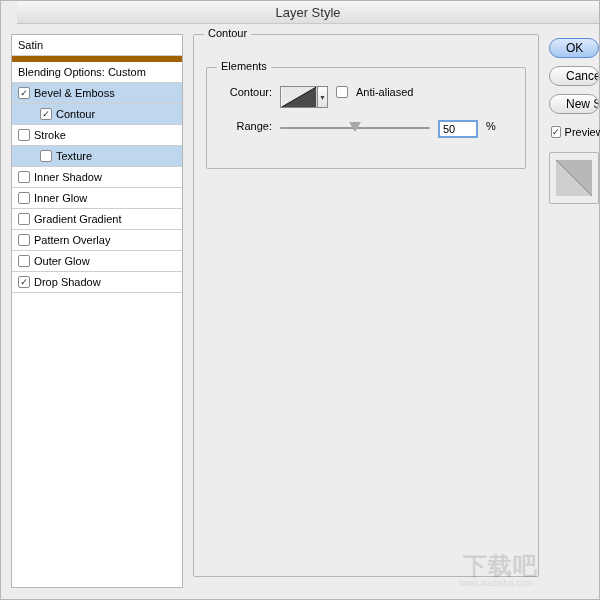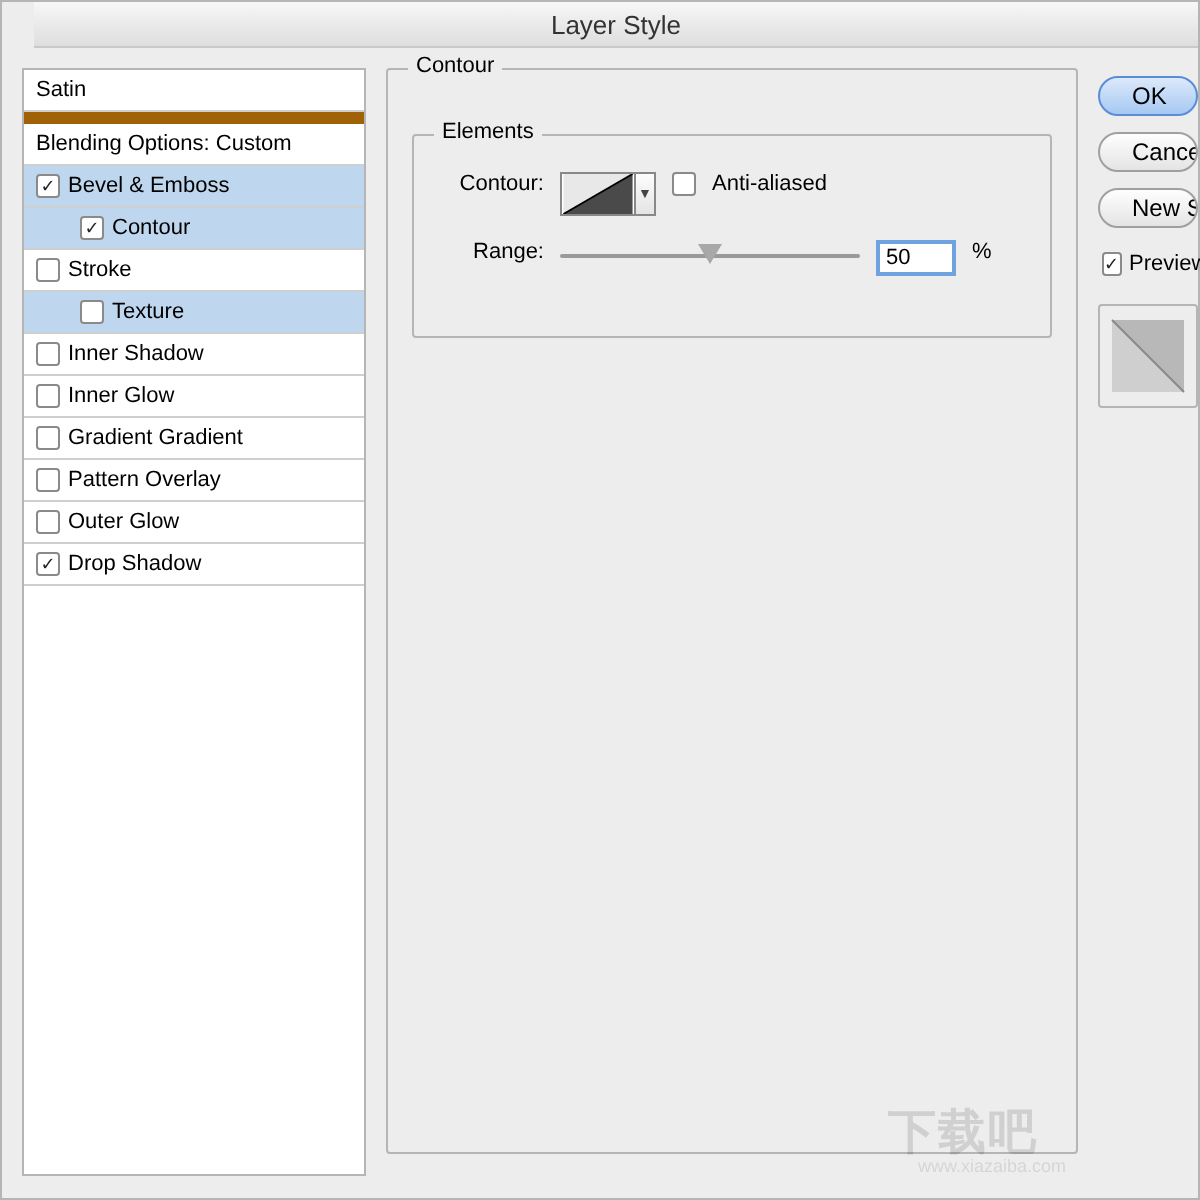--- a/index.html
+++ b/index.html
@@ -186,21 +186,21 @@
     border-radius: 2px;
     background: #ededed;
     display: flex;
     align-items: center;
     justify-content: center;
     overflow: hidden;
   }
   .preview-box svg { height: 44px; width: 44px; }
   .watermark {
     position: absolute;
-    right: 20px; bottom: 6px;
+    right: 1px; bottom: 6px;
     font-size: 24px;
     color: rgba(0,0,0,0.12);
     font-weight: bold;
     letter-spacing: 1px;
     pointer-events: none;
   }
   .watermark-sub {
     position: absolute;
     right: 6px; bottom: 0px;
     font-size: 9px;

